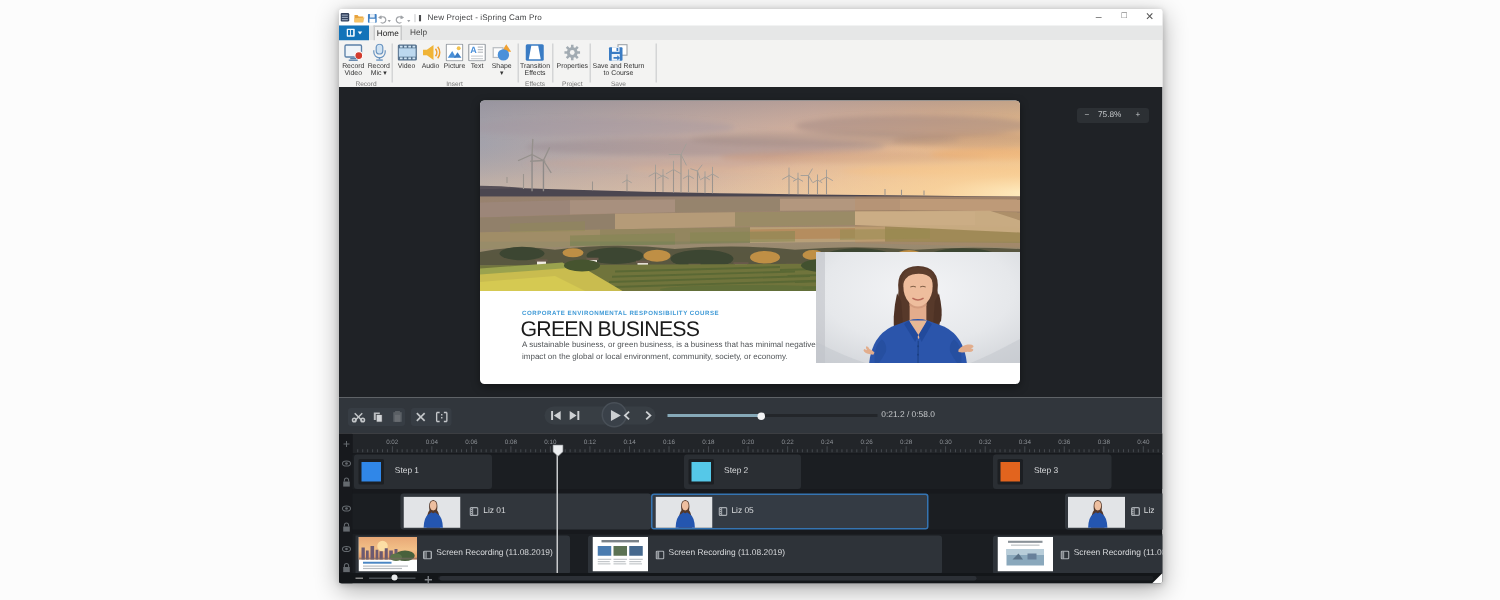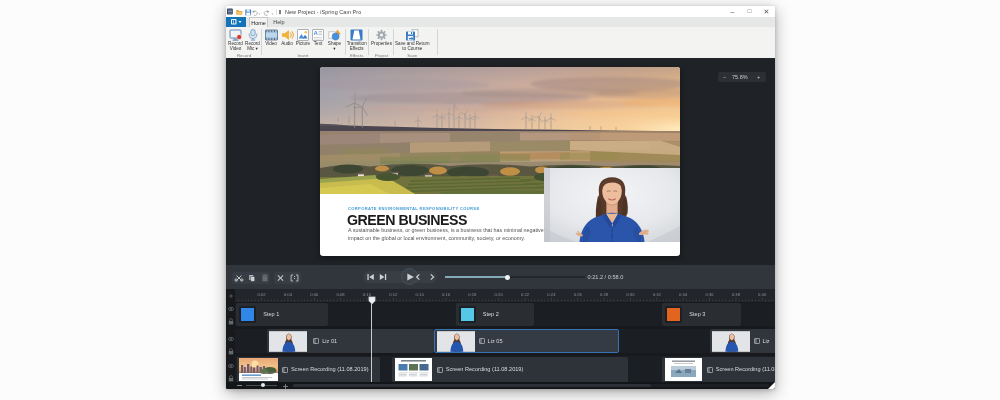--- a/index.html
+++ b/index.html
@@ -462,21 +462,21 @@
         <path d="M0 116 L68 111 L95 127 L0 127 z" fill="#c9bc4f"></path>
         <path d="M0 121 L50 117 L70 127 L0 127 z" fill="#d5c952"></path>
         <ellipse cx="68" cy="110" rx="12" ry="4" fill="#46542f"></ellipse>
         <ellipse cx="230" cy="110" rx="16" ry="4.5" fill="#42512f"></ellipse>
         <ellipse cx="344" cy="111" rx="18" ry="5" fill="#42512f"></ellipse>
         <ellipse cx="300" cy="112" rx="10" ry="3.6" fill="#a87838" opacity="0.9"></ellipse>
         <ellipse cx="180" cy="126" rx="60" ry="3" fill="#5f6e38" opacity="0.8"></ellipse>
       </svg>
 
       <div class="abs" style="left:28px;top:138.5px;font-size:4.1px;font-weight:bold;color:#419bd7;letter-spacing:0.34px;">CORPORATE ENVIRONMENTAL RESPONSIBILITY COURSE</div>
-      <div class="abs" style="left:27px;top:144.5px;font-size:14.2px;font-weight:bold;color:#1b1b1b;letter-spacing:-0.5px;">GREEN BUSINESS</div>
+      <div class="abs" style="left:27px;top:144.5px;font-size:14.2px;font-weight:normal;color:#1b1b1b;letter-spacing:-0.5px;">GREEN BUSINESS</div>
       <div class="abs" style="left:28px;top:159.3px;font-size:5.35px;color:#4f5356;line-height:1.5;">A sustainable business, or green business, is a business that has minimal negative<br>impact on the global or local environment, community, society, or economy.</div>
 
       <svg class="abs" style="left:224px;top:101px" width="136" height="74" viewBox="0 0 136 74">
         <defs>
           <radialGradient id="wbg" cx="0.5" cy="0.35" r="0.85">
             <stop offset="0" stop-color="#f3f4f6"></stop>
             <stop offset="0.55" stop-color="#e6e8eb"></stop>
             <stop offset="1" stop-color="#cdd0d5"></stop>
           </radialGradient>
         </defs>

